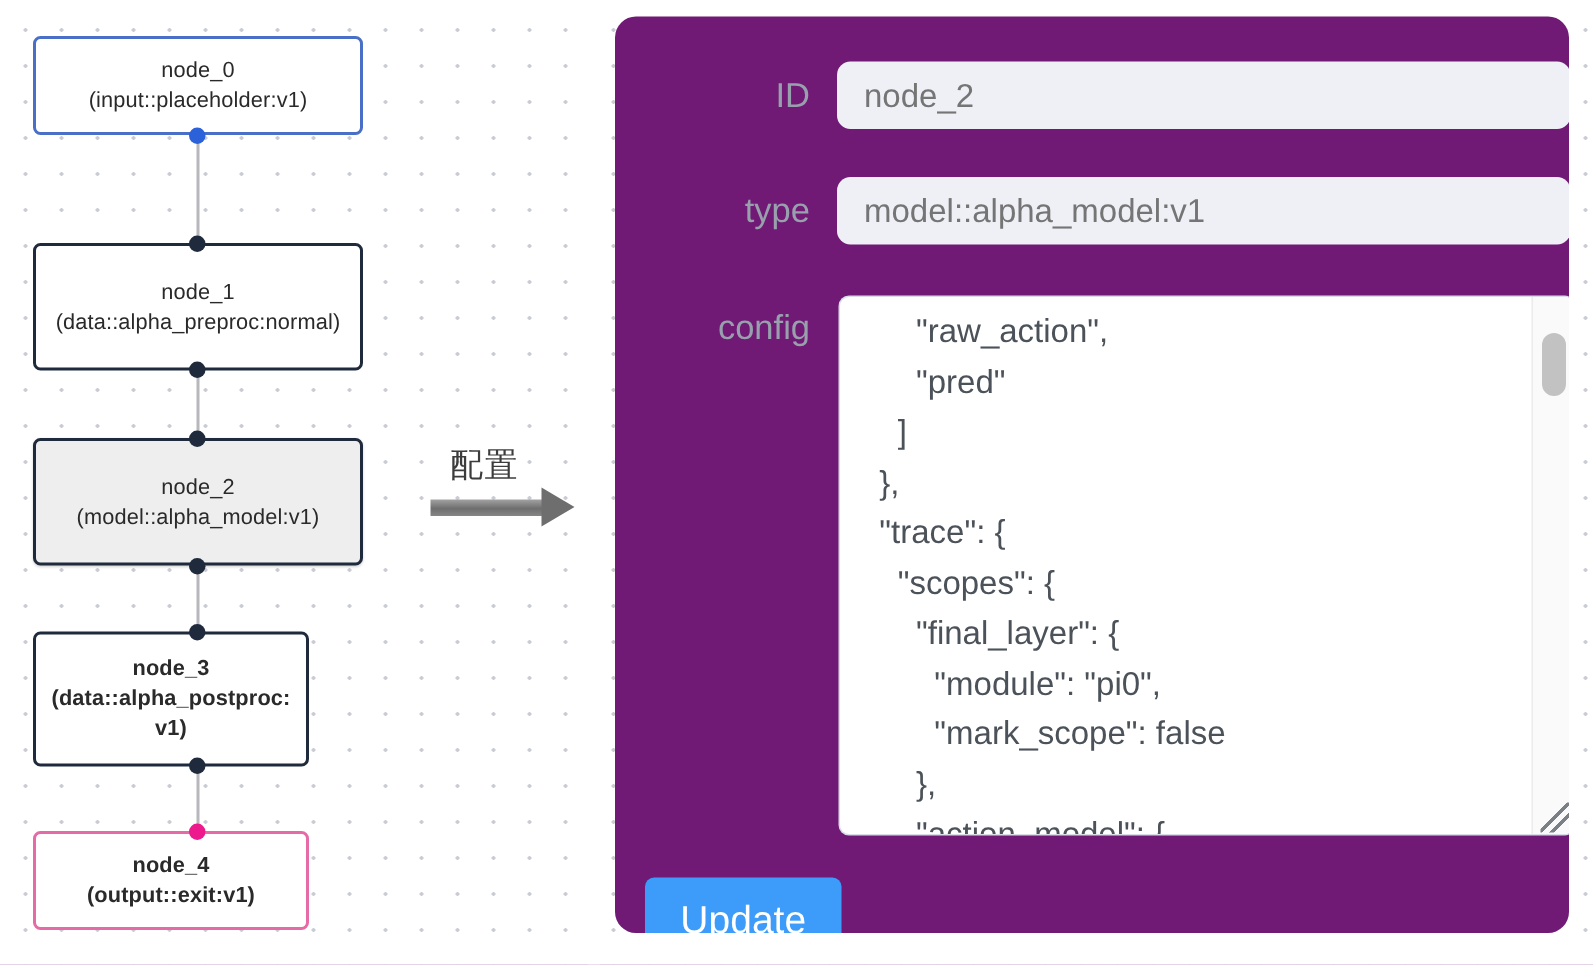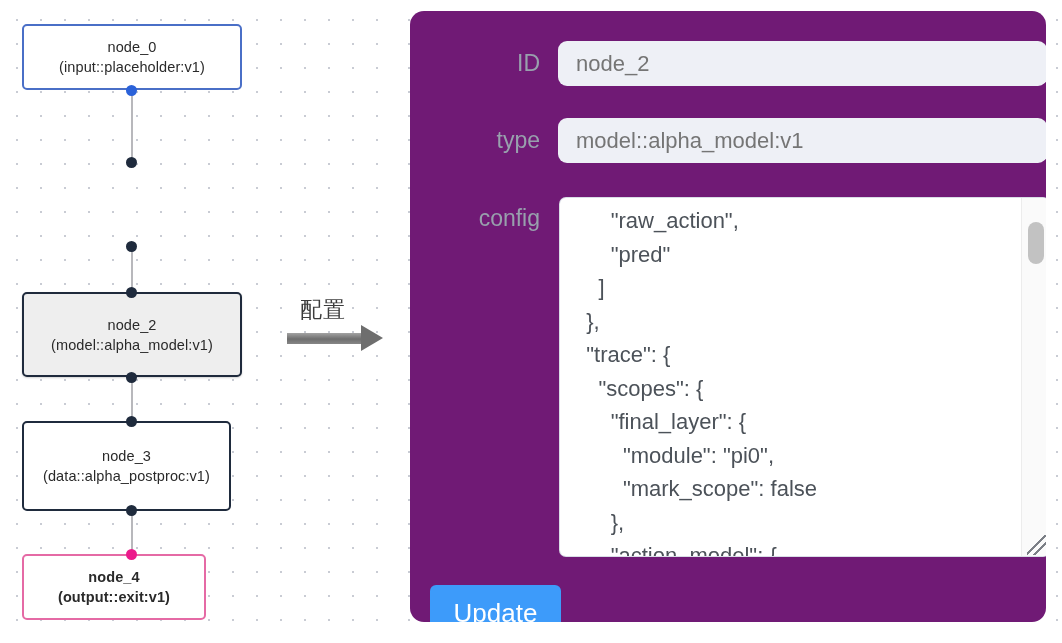--- a/index.html
+++ b/index.html
@@ -265,31 +265,35 @@
     <div class="edge-line" style="left:131px; top:246px; height:46px;"></div>
     <div class="edge-line" style="left:131px; top:377px; height:44px;"></div>
     <div class="edge-line" style="left:131px; top:510px; height:44px;"></div>
 
     <div class="node first" style="left:22px; top:24px; width:220px; height:66px;">
       <span class="node-text">node_0
 (input::placeholder:v1)</span>
     </div>
     <div class="handle blue" style="left:126px; top:85px;"></div>
 
+    <div class="node" style="left:22px; top:162px; width:220px; height:85px;">
+      <span class="node-text">node_1
+(data::alpha_preproc:normal)</span>
+    </div>
     <div class="handle" style="left:126px; top:157px;"></div>
     <div class="handle" style="left:126px; top:241px;"></div>
 
     <div class="node selected" style="left:22px; top:292px; width:220px; height:85px;">
       <span class="node-text">node_2
 (model::alpha_model:v1)</span>
     </div>
     <div class="handle" style="left:126px; top:287px;"></div>
     <div class="handle" style="left:126px; top:372px;"></div>
 
-    <div class="node" style="left:22px; top:421px; width:209px; height:90px;">
+    <div class="node" style="left:22px; top:421px; width:184px; height:90px;font-weight:bold;">
       <span class="node-text">node_3
 (data::alpha_postproc:v1)</span>
     </div>
     <div class="handle" style="left:126px; top:416px;"></div>
     <div class="handle" style="left:126px; top:505px;"></div>
 
     <div class="node terminal" style="left:22px; top:554px; width:184px; height:66px;font-weight:bold;">
       <span class="node-text">node_4
 (output::exit:v1)</span>
     </div>

